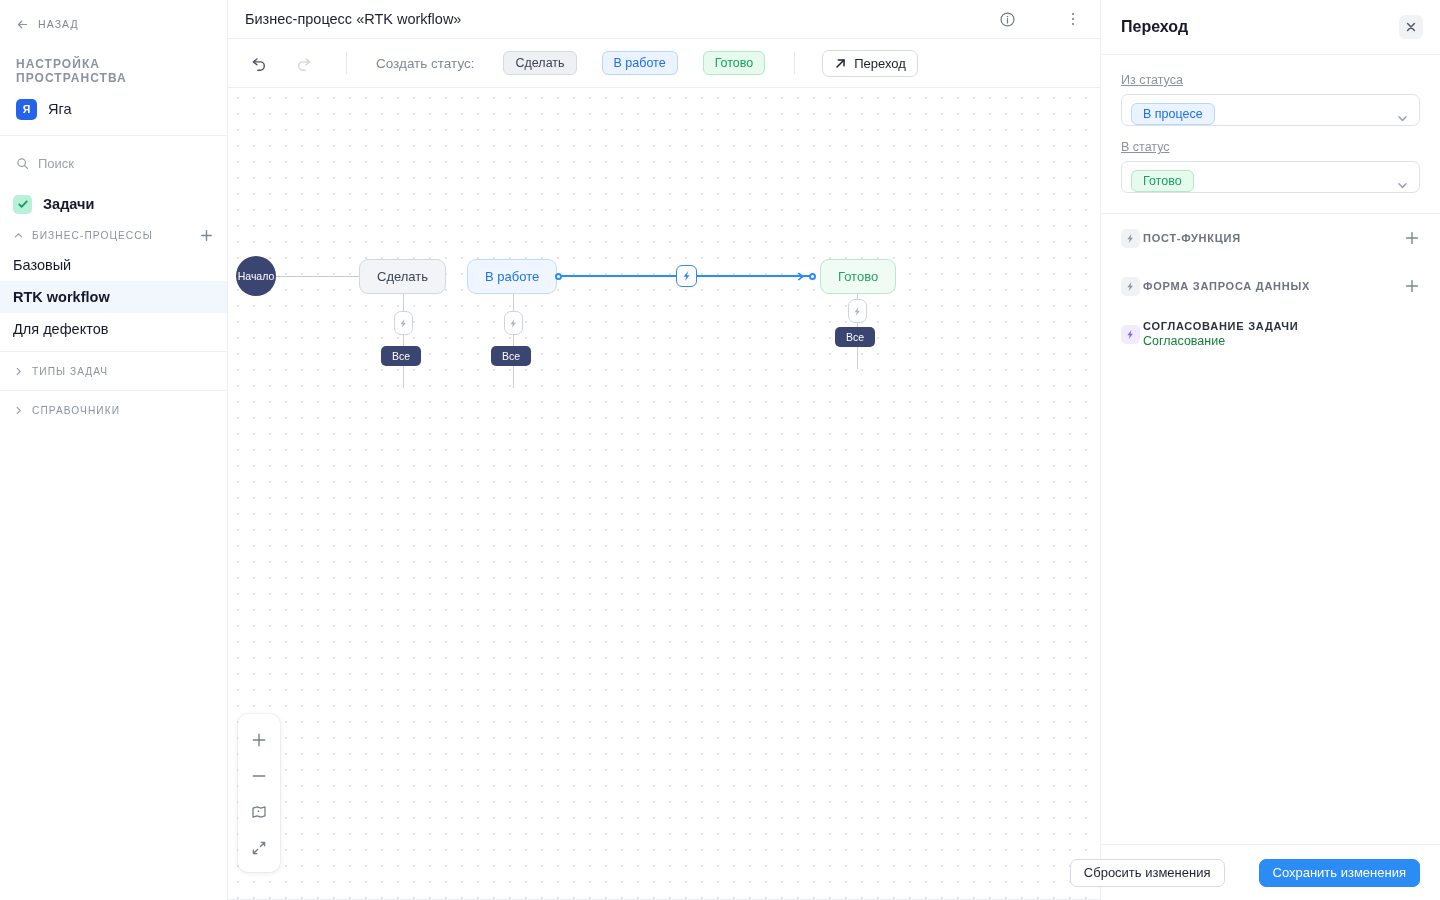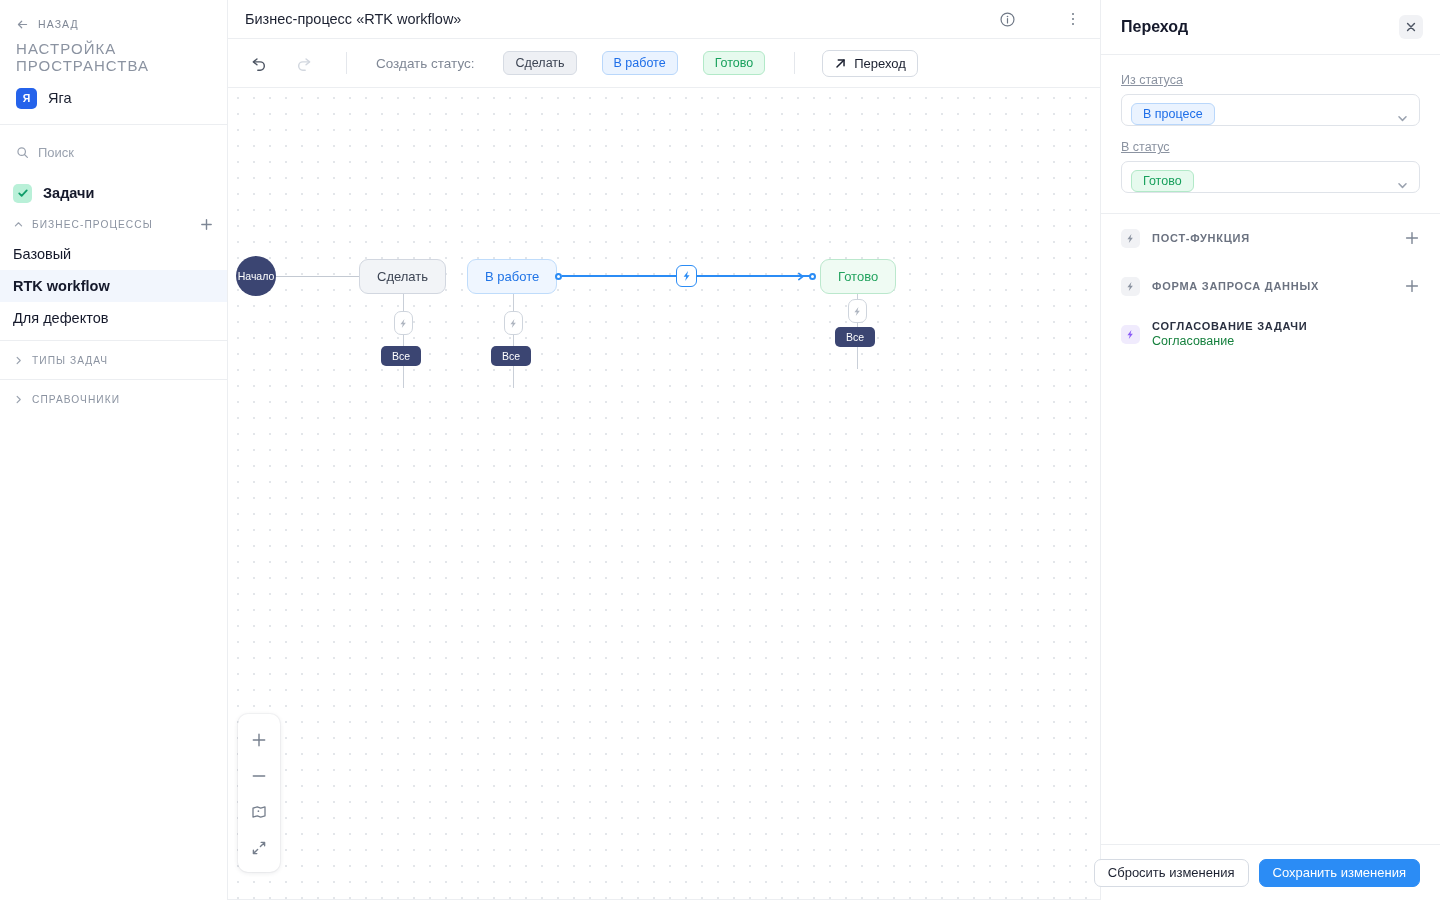--- a/index.html
+++ b/index.html
@@ -26,22 +26,22 @@
     height: 32px; display: flex; align-items: center; gap: 9px;
     padding: 0 0 0 16px; margin-top: 8px;
     cursor: pointer;
   }
   .back-arrow { width: 13px; height: 13px; display:block; color:#8b93a1; }
   .back-label {
     font-size: 10.5px; letter-spacing: 1.1px; color: #7f8795; font-weight: 500;
     text-transform: uppercase;
   }
   .sp-caption {
-    font-size: 15px; letter-spacing: 1.05px; color: #8b93a1;
-    padding: 0 16px; margin-top: 0; text-transform: uppercase; font-weight:400;
+    font-size: 12px; letter-spacing: 1.05px; color: #8b93a1;
+    padding: 0 16px; margin-top: 17px; text-transform: uppercase; font-weight:700;
   }
   .space-row {
     display: flex; align-items: center; gap: 11px;
     padding: 0 16px; height: 38px; margin-top: 5px; cursor: pointer;
   }
   .space-avatar {
     width: 21px; height: 21px; border-radius: 5px; background: #2563eb;
     color: #fff; font-size: 10.5px; font-weight: 700;
     display: flex; align-items: center; justify-content: center;
   }
@@ -223,21 +223,21 @@
     display:flex; align-items:flex-end; padding: 0 10px 0 9px;
     margin-bottom: 14px; cursor:pointer; background:#fff;
   }
   .select .pill { margin-right:0; height:22px; font-size:12.5px; }
   .select .sp { flex:1; }
   .select svg { width:13px; height:13px; color:#9aa2af; display:block; }
 
   .panel-div { height:1px; background:#eceef1; margin-top: 6px; }
 
   .fn-row {
-    height: 48px; display:flex; align-items:center; gap:12px;
+    height: 48px; display:flex; align-items:center; gap:3px;
     padding: 0 20px; cursor:pointer;
   }
   .fn-ico {
     width: 19px; height:19px; border-radius:5px; background:#f1f2f5;
     display:flex; align-items:center; justify-content:center; flex:0 0 19px;
   }
   .fn-ico svg { width:11px; height:11px; color:#8b93a1; display:block; }
   .fn-ico.purple { background:#f0ebfd; }
   .fn-ico.purple svg { color:#8b5cf6; }
   .fn-title {
@@ -250,21 +250,21 @@
   .fn-sub { font-size:12.5px; color:#15803d; }
 
   .panel-footer {
     position:absolute; left:0; right:0; bottom:0; height:56px;
     border-top:1px solid #eceef1; background:#fff;
     display:flex; align-items:center; justify-content:flex-end;
     gap:10px; padding: 0 20px;
   }
   .btn {
     height:28px; border-radius:7px; padding: 0 13px; font-size:13px;
-    display:inline-flex; align-items:center; cursor:pointer; white-space:nowrap;
+    display:inline-flex; align-items:center; cursor:pointer; white-space:nowrap;margin-left:24px;
   }
   .btn.secondary { background:#fff; border:1px solid #d6dbe3; color:#1b2030; }
   .btn.primary { background:#2b8cf5; border:1px solid #2b8cf5; color:#fff; }
 </style>
 </head>
 <body>
 
 <div class="app">
 
   <aside class="sidebar">

